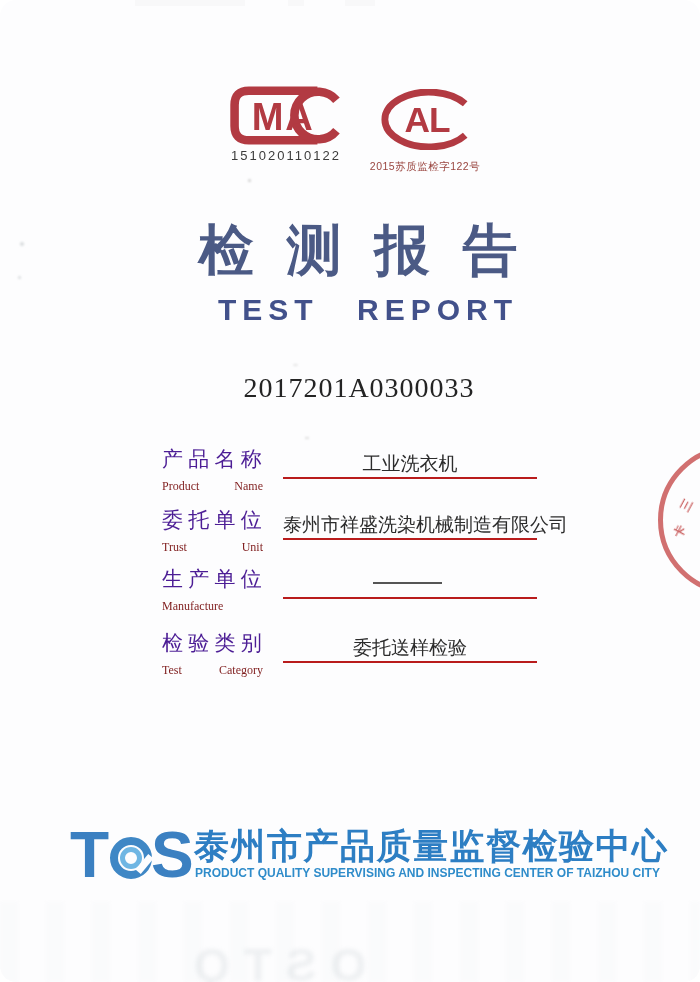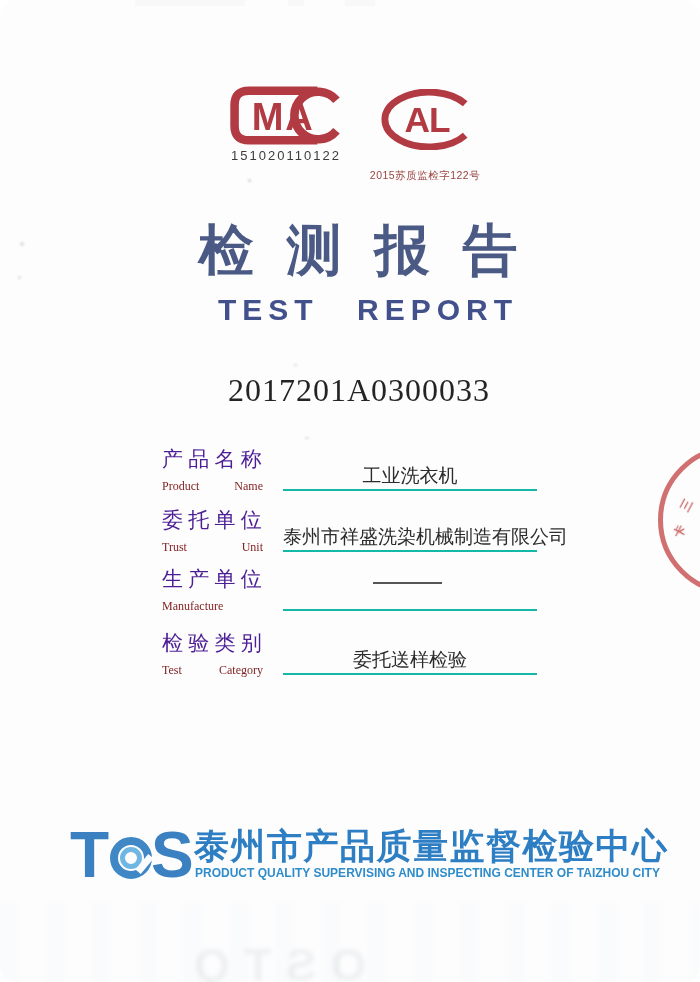--- a/index.html
+++ b/index.html
@@ -5,41 +5,41 @@
   html,body{margin:0;padding:0;background:#ffffff;}
   .page{position:relative;width:700px;height:982px;background:#fdfdfe;overflow:hidden;
         font-family:"Liberation Serif", serif;color:#222;border-radius:16px;}
 
   
   .cma-block{position:absolute;left:216px;top:84px;width:140px;text-align:center;}
   .cma-svg{display:block;margin:0 auto;}
   .cma-number{margin-top:1px;font-family:Liberation Sans, sans-serif;font-size:13px;
               letter-spacing:2px;color:#3b3b3b;white-space:nowrap;}
   .cal-block{position:absolute;left:364px;top:89px;width:122px;text-align:center;}
-  .cal-caption{margin-top:15px;font-family:"Liberation Sans",sans-serif;font-size:10.5px;
+  .cal-caption{margin-top:6px;font-family:"Liberation Sans",sans-serif;font-size:10.5px;
                color:#9a4640;letter-spacing:.5px;white-space:nowrap;}
 
   
   .title-zh{position:absolute;left:8px;top:214px;width:700px;text-align:center;
             font-size:55px;font-weight:bold;color:#4b5a85;letter-spacing:33px;
             padding-left:33px;box-sizing:border-box;white-space:nowrap;}
   .title-en{position:absolute;left:18px;top:293px;width:700px;text-align:center;
             font-family:"Liberation Sans",sans-serif;font-weight:bold;font-size:30px;
             color:#42518b;letter-spacing:6px;word-spacing:24px;white-space:nowrap;}
   .report-number{position:absolute;left:18px;top:372px;width:682px;text-align:center;
-                 font-size:32px;color:#242424;letter-spacing:1px;}
+                 font-size:28px;color:#242424;letter-spacing:1px;}
 
   
   .form-row{position:absolute;left:162px;width:378px;height:52px;}
   .lbl-zh{position:absolute;left:0;top:0;width:97px;font-size:21px;color:#4c1d95;
           text-align:justify;text-align-last:justify;white-space:nowrap;line-height:24px;}
   .lbl-en{position:absolute;left:0;top:29px;width:101px;font-size:12px;color:#7f1d1d;
           text-align:justify;text-align-last:justify;line-height:20px;}
-  .val{position:absolute;left:121px;top:16px;width:254px;height:26px;line-height:26px;
-       border-bottom:2px solid #14b8a6;text-align:center;font-size:19px;color:#2c2c2c;
+  .val{position:absolute;left:121px;top:4px;width:254px;height:26px;line-height:26px;
+       border-bottom:2px solid #b91c1c;text-align:center;font-size:19px;color:#2c2c2c;
        white-space:nowrap;}
   .blank-dash{position:absolute;left:211px;top:15px;width:69px;height:0;
               border-top:2px solid #555;}
 
   
   .stamp-circle{position:absolute;left:658px;top:445px;width:150px;height:150px;
                 box-sizing:border-box;border:5px solid rgba(196,72,72,.78);
                 border-radius:50%;filter:blur(.6px);}
   .stamp-mark{position:absolute;font-size:12px;color:rgba(190,58,58,.78);
               font-weight:bold;filter:blur(.4px);}

